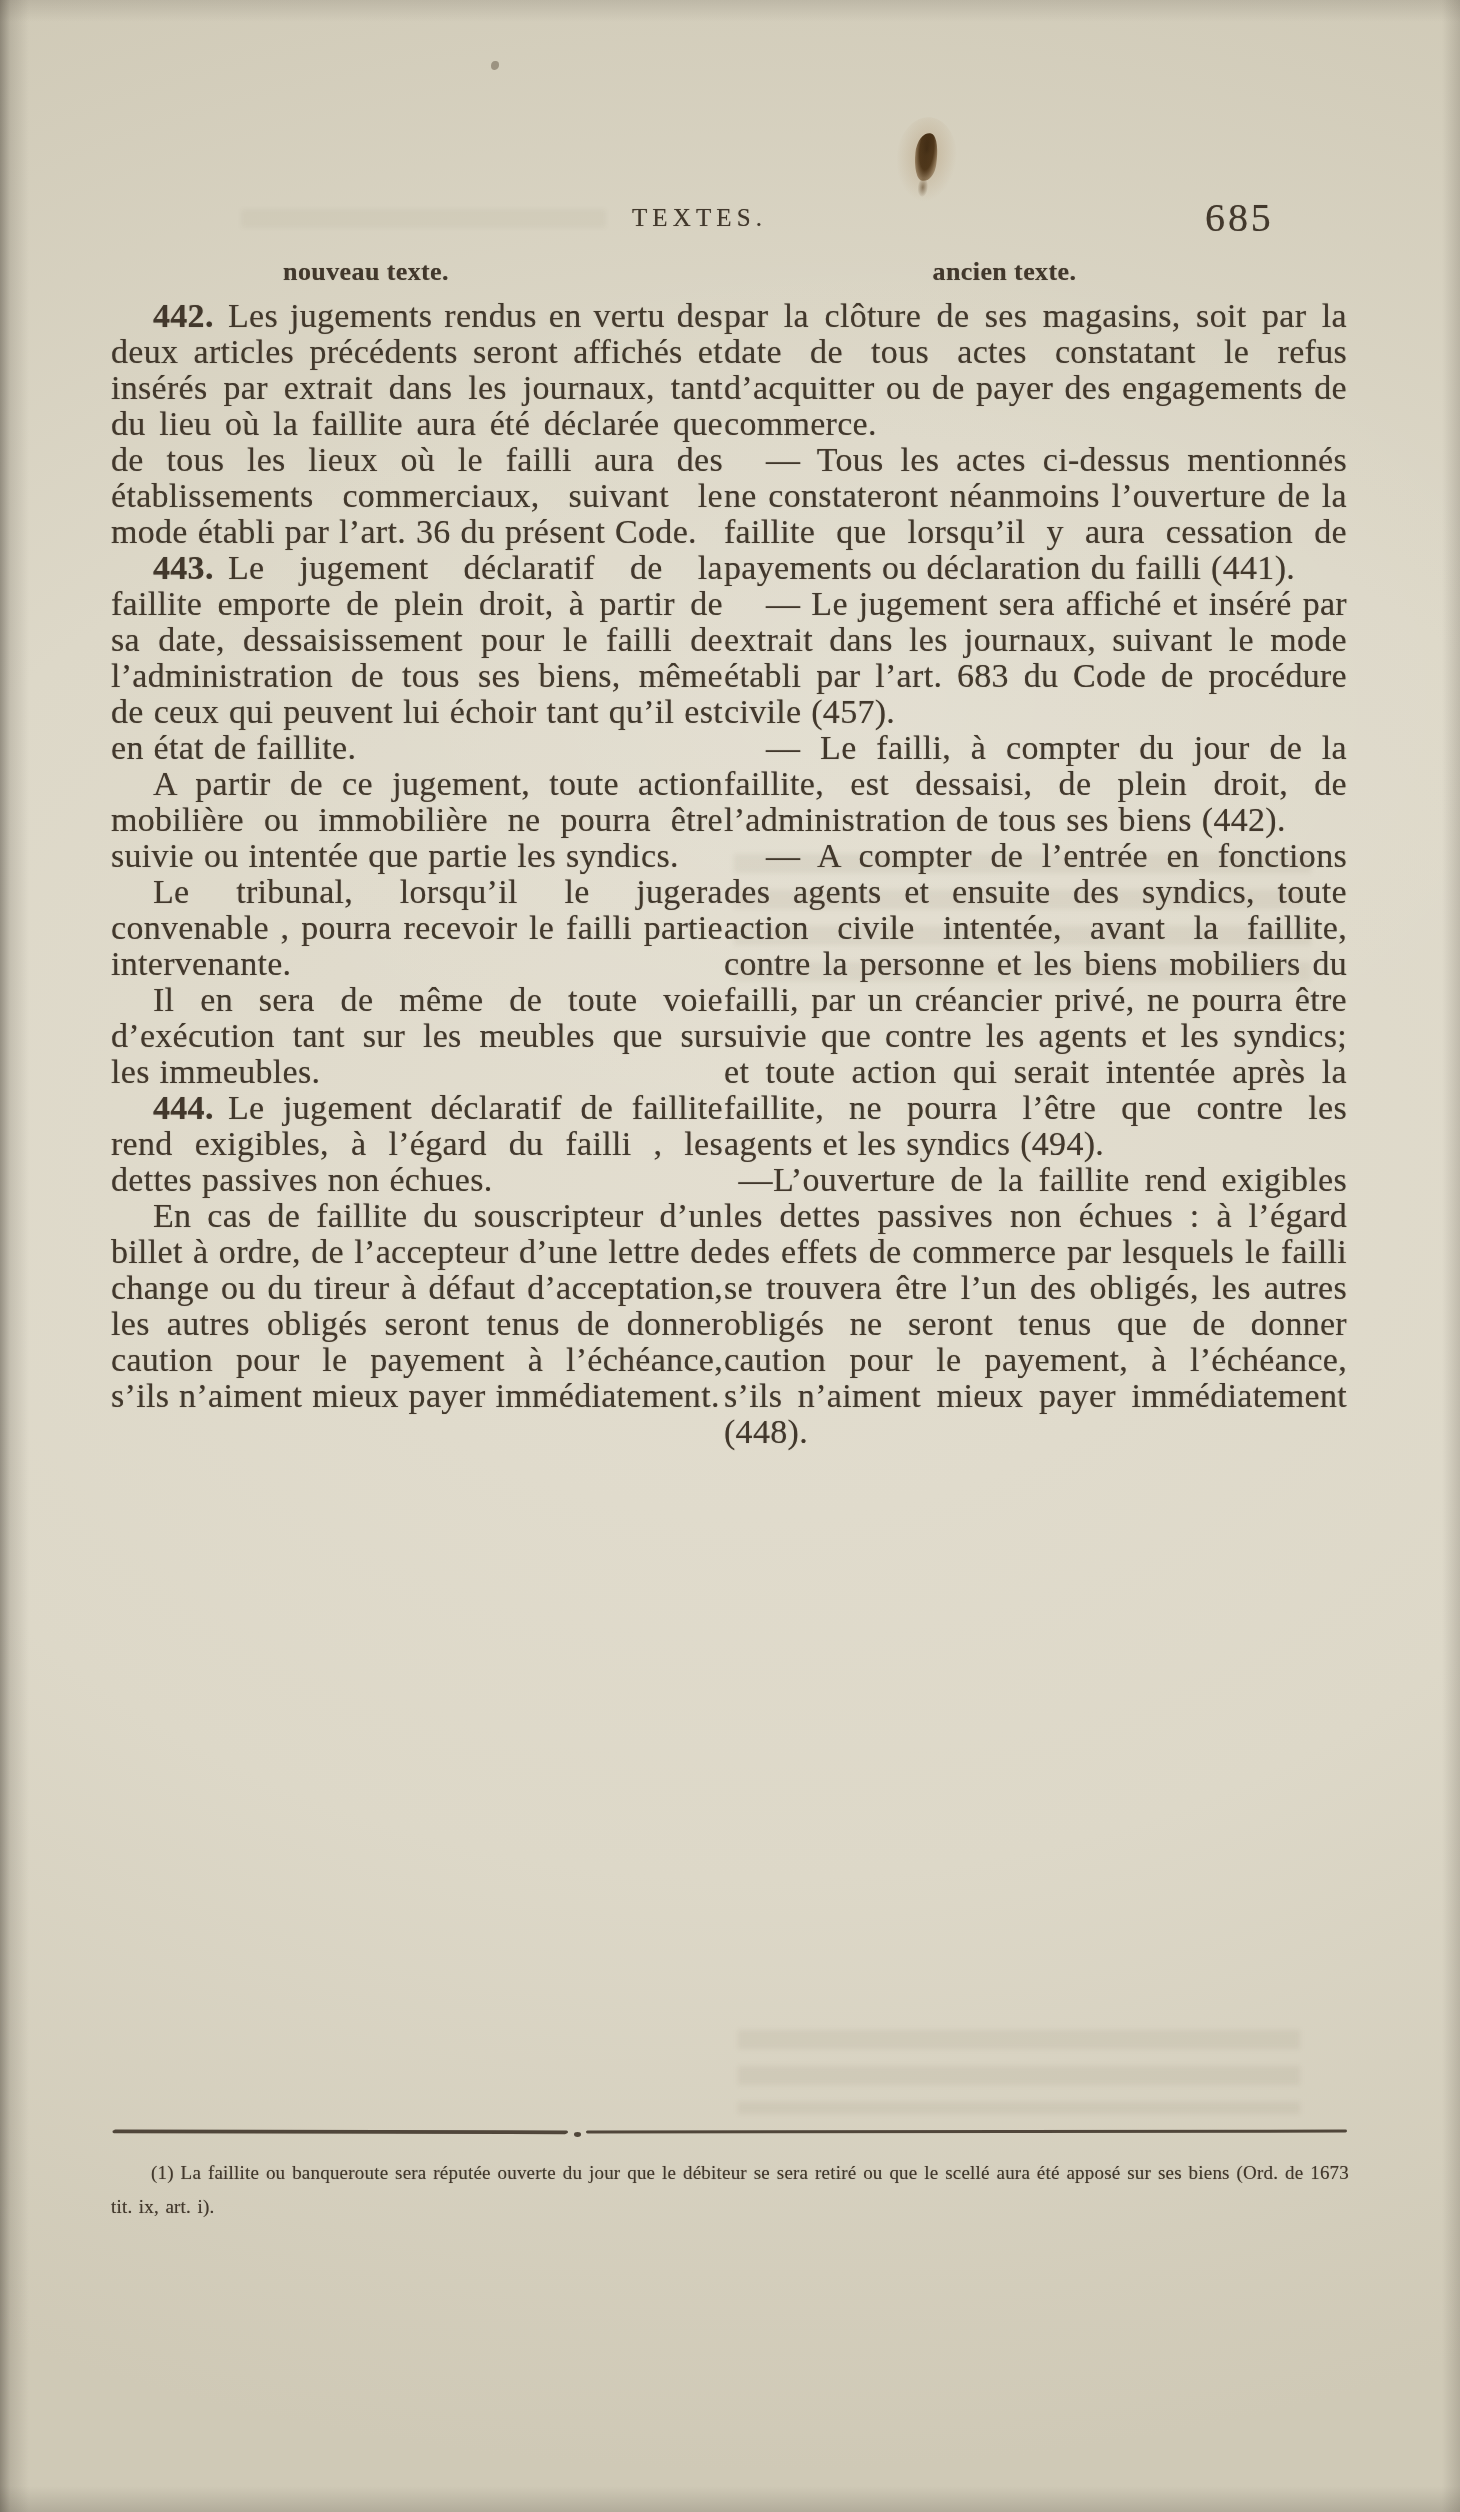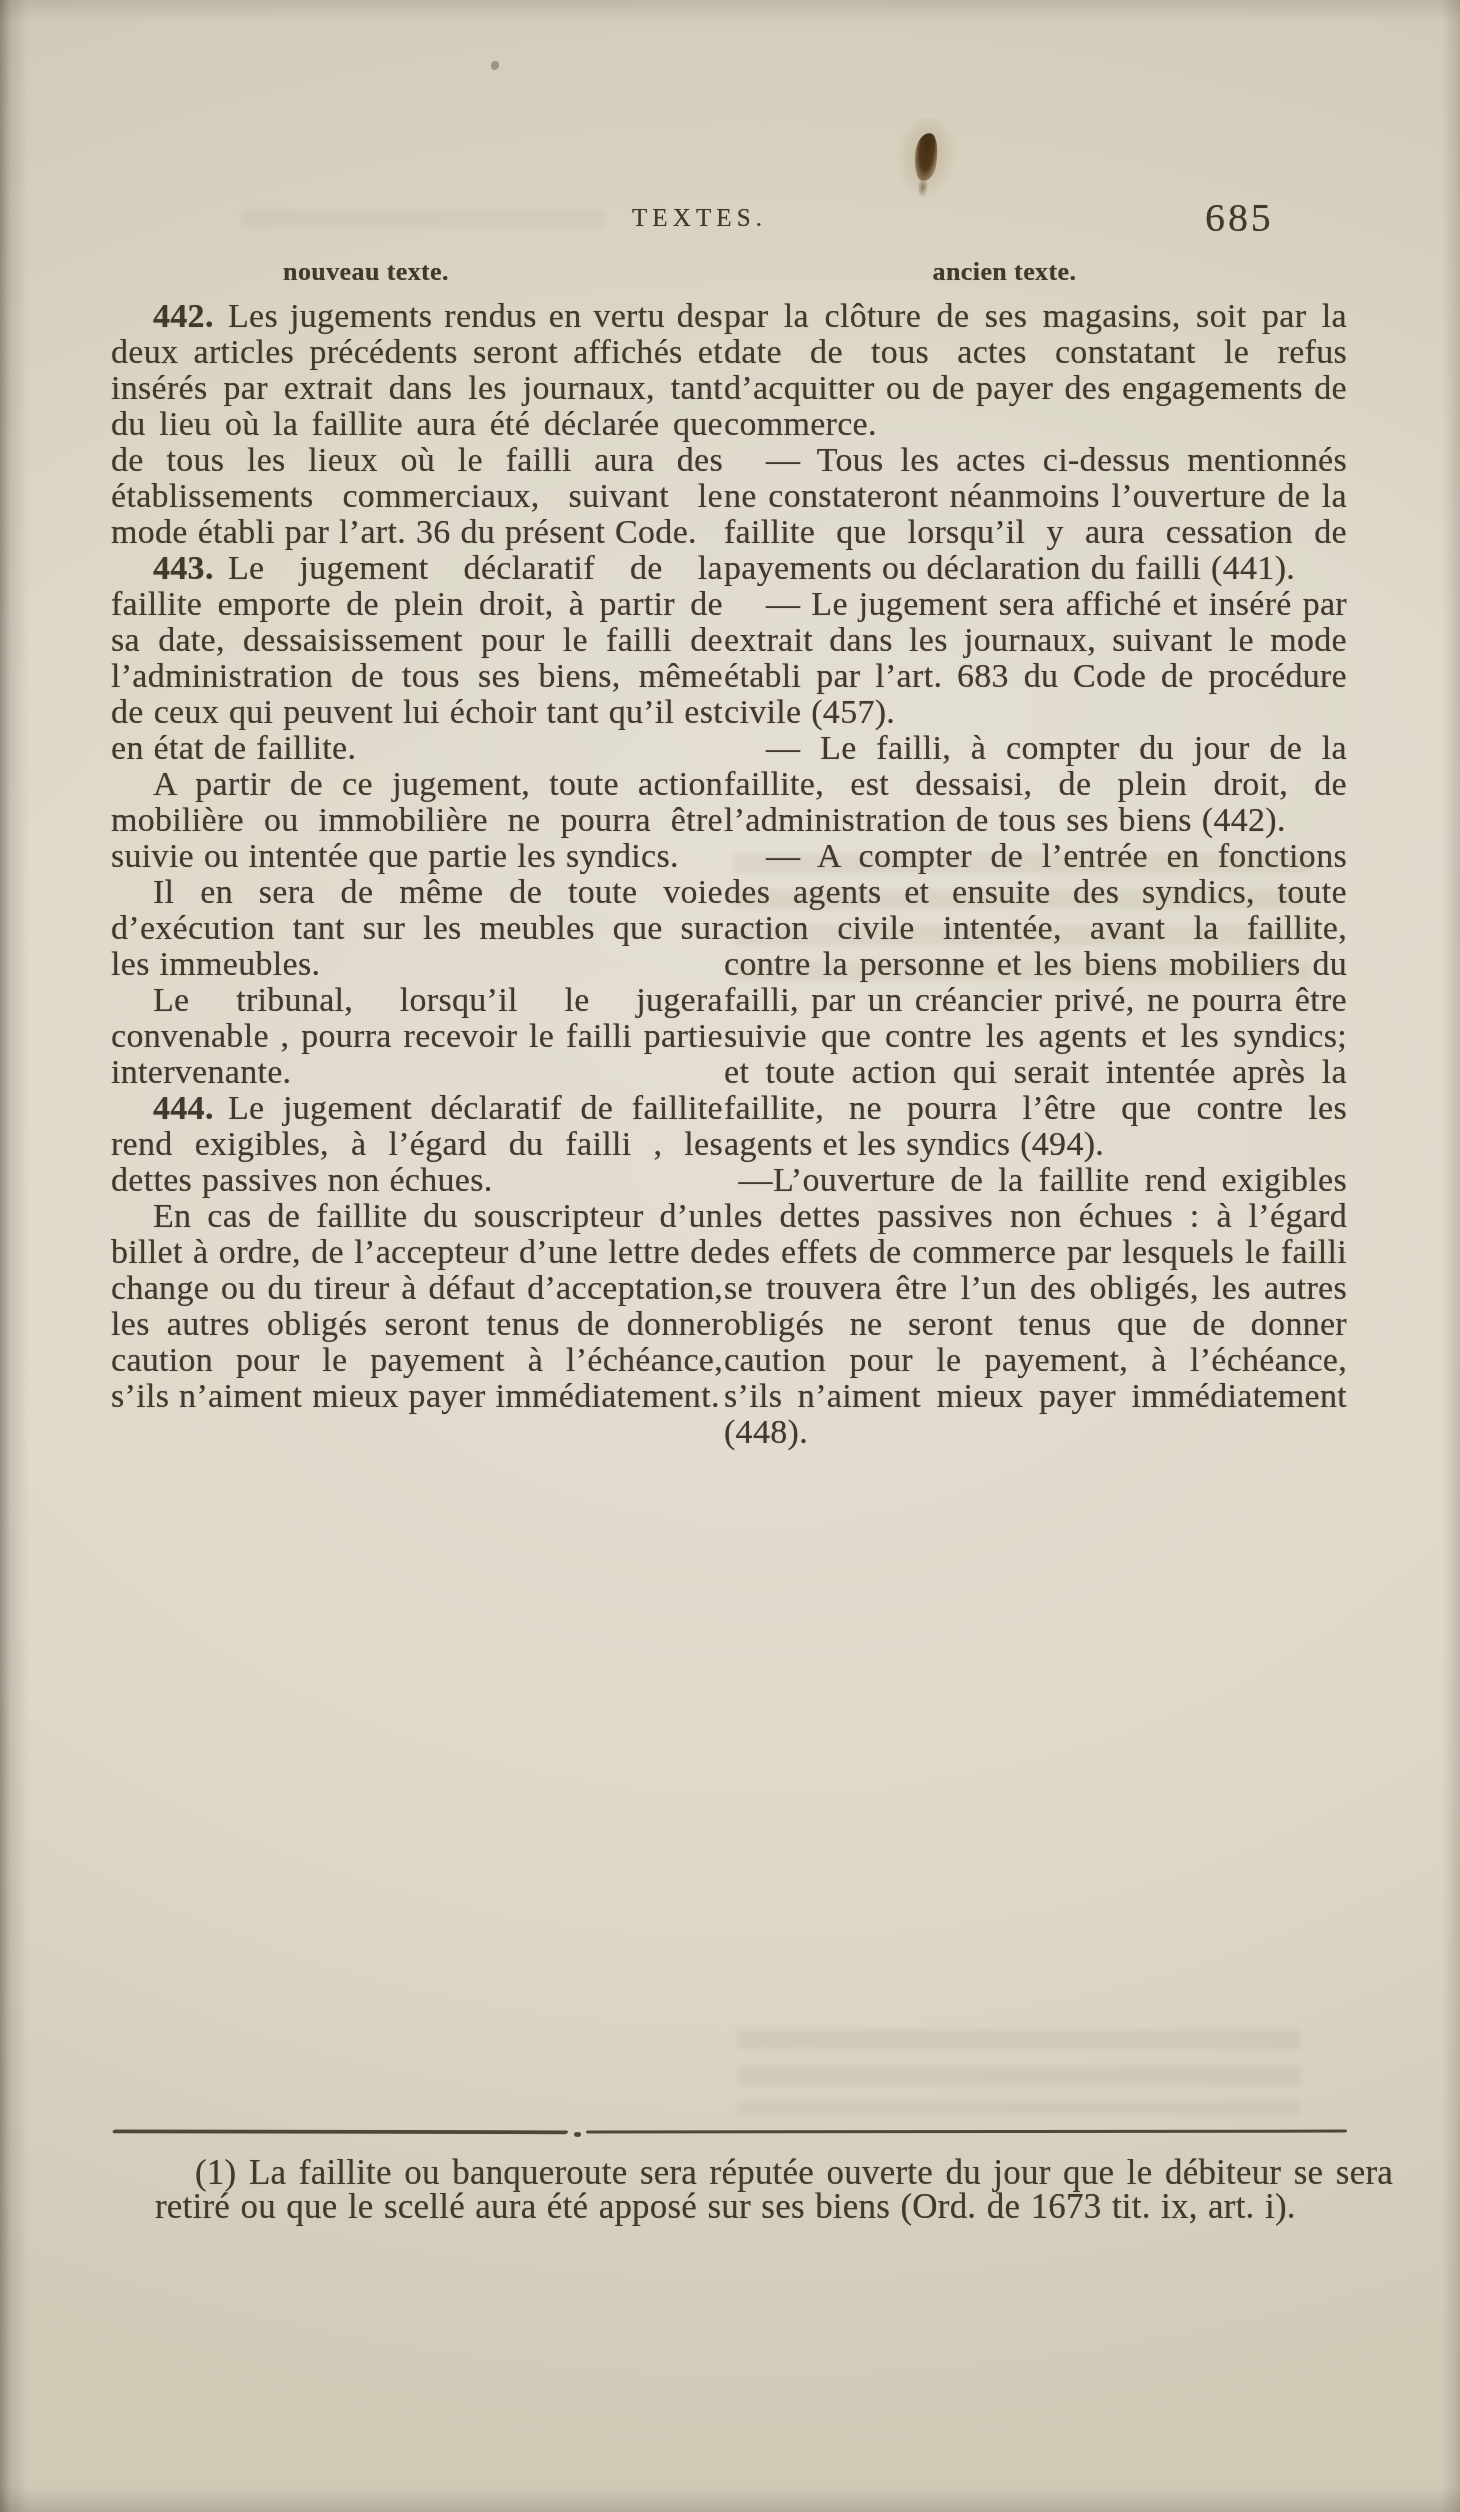--- a/index.html
+++ b/index.html
@@ -68,24 +68,23 @@
     position: absolute; top: 2130px; height: 2.9px;
     background: #50463a; border-radius: 1.5px;
   }
   #rule-a { left: 114px; width: 454px; transform: rotate(.12deg);
             box-shadow: -1.5px 0.7px 0 #50463a; }
   #rule-b { left: 586px; width: 761px; transform: rotate(-.06deg); }
   #rule-dot { position: absolute; top: 2132px; left: 574px; width: 7.3px; height: 5.1px;
               background: #50463a; border-radius: 50%; }
   .footnote {
     position: absolute; left: 111px; top: 2156px; width: 1238px;
-    font-size: 35px; line-height: 34px; text-align: justify;
+    font-size: 19px; line-height: 34px; text-align: justify;
     letter-spacing: 0.2px; word-spacing: 1.5px;
     text-shadow: 0 0 0.8px rgba(62,52,40,.5);
-    margin-left: 44px;
   }
   .footnote p { margin: 0; text-indent: 40px; }
 
   
   .ink-stain {
     position: absolute; left: 915px; top: 133px; width: 22px; height: 48px;
     background: radial-gradient(ellipse at 50% 35%, #241607 0%, #3c2812 45%,
                 rgba(92,63,30,.6) 70%, rgba(122,92,50,0) 100%);
     border-radius: 60% 40% 55% 45% / 45% 55% 40% 60%;
     transform: rotate(6deg);
@@ -135,24 +134,24 @@
     <p class="indent mt-442">
       <span class="artnum">442.</span><span>Les jugements rendus en vertu des deux articles précédents seront affichés et insérés par extrait dans les journaux, tant du lieu où la faillite aura été déclarée que de tous les lieux où le failli aura des établissements commerciaux, suivant le mode établi par l’art. 36 du présent Code.</span>
     </p>
     <p class="indent">
       <span class="artnum">443.</span><span>Le jugement déclaratif de la faillite emporte de plein droit, à partir de sa date, dessaisissement pour le failli de l’administration de tous ses biens, même de ceux qui peuvent lui échoir tant qu’il est en état de faillite.</span>
     </p>
     <p class="indent">
       <span>A partir de ce jugement, toute action mobilière ou immobilière ne pourra être suivie ou intentée que partie les syndics.</span>
     </p>
     <p class="indent">
-      <span>Il en sera de même de toute voie d’exécution tant sur les meubles que sur les immeubles.</span>
+      <span>Le tribunal, lorsqu’il le jugera convenable , pourra recevoir le failli partie intervenante.</span>
     </p>
     <p class="indent">
-      <span>Le tribunal, lorsqu’il le jugera convenable , pourra recevoir le failli partie intervenante.</span>
+      <span>Il en sera de même de toute voie d’exécution tant sur les meubles que sur les immeubles.</span>
     </p>
     <p class="indent mt-444">
       <span class="artnum">444.</span><span>Le jugement déclaratif de faillite rend exigibles, à l’égard du failli , les dettes passives non échues.</span>
     </p>
     <p class="indent mt-p8">
       <span>En cas de faillite du souscripteur d’un billet à ordre, de l’accepteur d’une lettre de change ou du tireur à défaut d’acceptation, les autres obligés seront tenus de donner caution pour le payement à l’échéance, s’ils n’aiment mieux payer immédiatement.</span>
     </p>
   </div>
 
   <div class="col" id="col-right">

